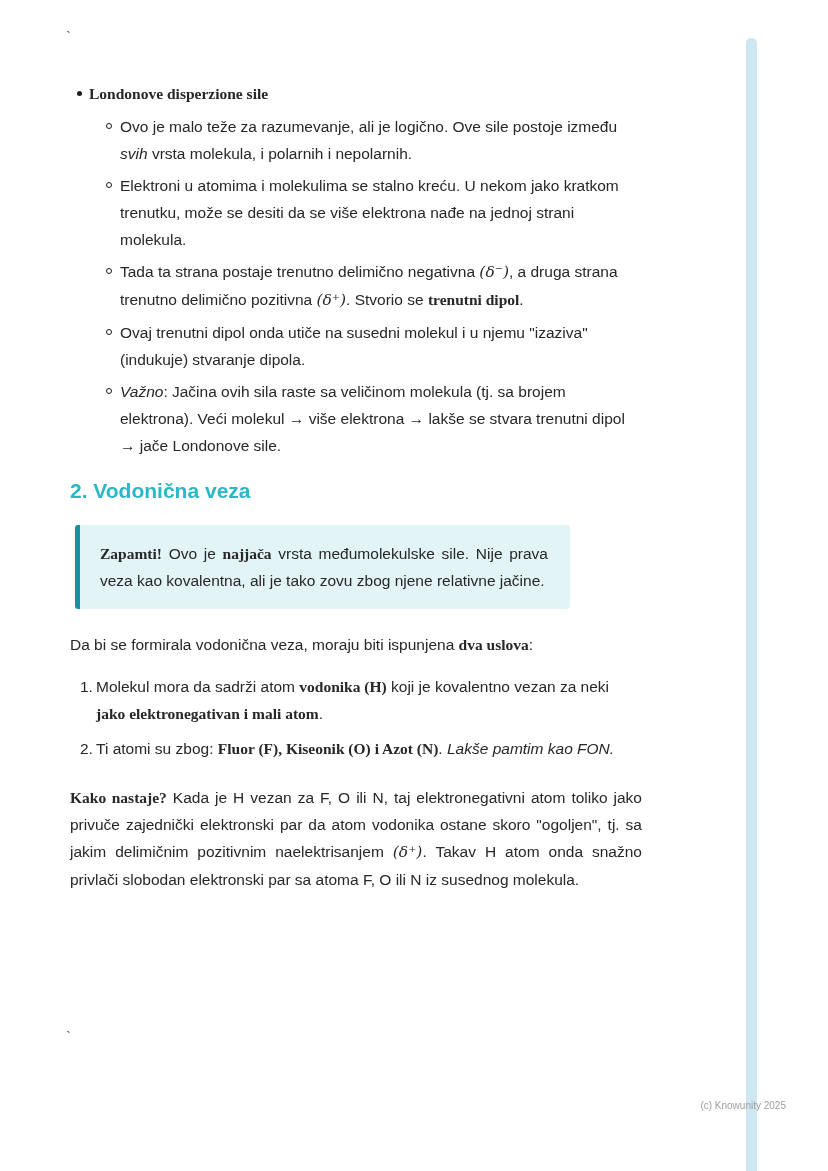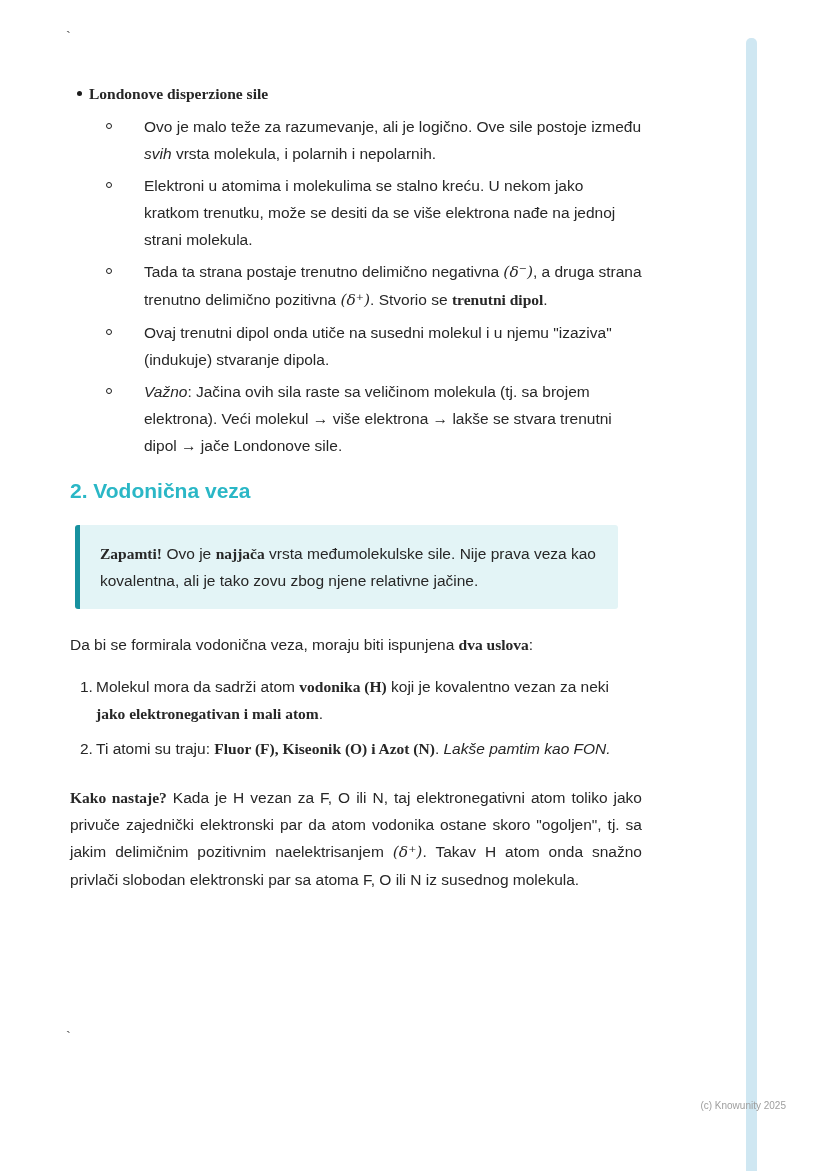--- a/index.html
+++ b/index.html
@@ -34,38 +34,38 @@
     position:absolute;left:70px;top:80px;width:572px;
     font-size:15.5px;line-height:27px;
   }
 
   
   .blist{list-style:none;}
   .li-row{display:flex;align-items:flex-start;}
   .marker-col{flex:0 0 19px;padding-top:11px;}
   .dot{display:block;width:5px;height:5px;border-radius:50%;background:#1c1c1c;margin-left:7px;}
   .sublist{list-style:none;margin-left:32px;margin-top:6px;}
-  .sublist .li-row{margin-bottom:5px;gap:24px;}
+  .sublist .li-row{margin-bottom:5px;}
   .marker-col2{flex:0 0 18px;padding-top:10px;}
   .circle{display:block;width:6px;height:6px;border-radius:50%;border:1.5px solid #1c1c1c;margin-left:4px;}
   .li-text{flex:1;}
 
   .b{font-weight:700;font-family:Liberation Serif, serif;}
   .i{font-style:italic;}
   .m{font-family:"DejaVu Serif","Liberation Serif",serif;font-style:italic;}
 
   h2.section{
     margin-top:17px;
     font-size:21px;line-height:30px;
     color:var(--accent);
     font-weight:700;
   }
 
   .callout{
-    margin-top:19px;margin-left:5px;width:543px;
+    margin-top:19px;margin-left:5px;width:495px;
     background:var(--callout-bg);
     border-left:5px solid var(--callout-border);
     border-radius:3px;
     padding:15px 22px 15px 20px;
     text-align:justify;
   }
 
   .para{margin-top:22px;}
   .para.justify{text-align:justify;}
 
@@ -140,21 +140,21 @@
 
     <p class="para"><span>Da bi se formirala vodonična veza, moraju biti ispunjena </span><span class="b">dva uslova</span><span>:</span></p>
 
     <ol class="numlist">
       <li class="li-row">
         <span class="num-col">1.</span>
         <div class="li-text"><span>Molekul mora da sadrži atom </span><span class="b">vodonika (H)</span><span> koji je kovalentno vezan za neki </span><span class="b">jako elektronegativan i mali atom</span><span>.</span></div>
       </li>
       <li class="li-row">
         <span class="num-col">2.</span>
-        <div class="li-text"><span>Ti atomi su traju: </span><span class="b">Fluor (F), Kiseonik (O) i Azot (N)</span><span>. </span><span class="i">Lakše pamtim kao FON.</span></div>
+        <div class="li-text"><span>Ti atomi su zbog: </span><span class="b">Fluor (F), Kiseonik (O) i Azot (N)</span><span>. </span><span class="i">Lakše pamtim kao FON.</span></div>
       </li>
     </ol>
 
     <p class="para justify"><span class="b">Kako nastaje?</span><span> Kada je H vezan za F, O ili N, taj elektronegativni atom toliko jako privuče zajednički elektronski par da atom vodonika ostane skoro "ogoljen", tj. sa jakim delimičnim pozitivnim naelektrisanjem </span><span class="m">(δ⁺)</span><span>. Takav H atom onda snažno privlači slobodan elektronski par sa atoma F, O ili N iz susednog molekula.</span></p>
 
   </main>
 
   <span class="stray bottom">`</span>
 
   <div class="footer">(c) Knowunity 2025</div>

